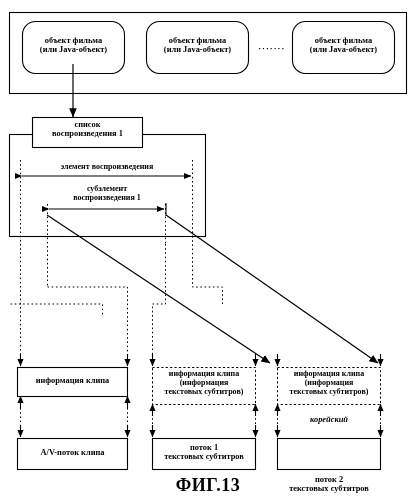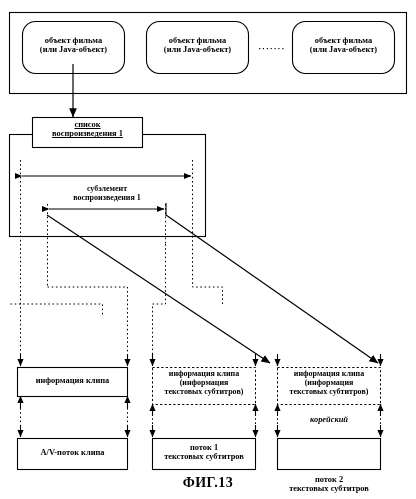--- a/index.html
+++ b/index.html
@@ -12,21 +12,21 @@
   svg.layer{position:absolute;left:0;top:0;width:416px;height:499px;}
   .lbl{
     position:absolute;text-align:center;font-weight:bold;
     line-height:1.12;letter-spacing:0px;color:#000;
     white-space:pre-line;
   }
   .t9{font-size:8.4px;}
   .t85{font-size:8.0px;}
   .caption{
     position:absolute;text-align:center;font-weight:bold;
-    font-size:14px;letter-spacing:0.5px;
+    font-size:18px;letter-spacing:0.5px;
   }
 </style>
 </head>
 <body>
 
 <div id="stage">
 
   <svg class="layer" viewBox="0 0 416 499">
     <defs>
       <marker id="ah" markerWidth="9" markerHeight="9" refX="7.2" refY="3.2" orient="auto" markerUnits="strokeWidth">
@@ -116,23 +116,24 @@
 
   <div class="lbl t9" style="left:22px;top:32px;width:103px;">объект фильма
 (или Java-объект)</div>
   <div class="lbl t9" style="left:146px;top:32px;width:103px;">объект фильма
 (или Java-объект)</div>
   <div class="lbl t9" style="left:292px;top:32px;width:103px;">объект фильма
 (или Java-объект)</div>
 
   <div class="lbl t9" style="left:250px;top:40px;width:42px;letter-spacing:-0.5px;">· · · · · · ·</div>
 
-  <div class="lbl t9" style="left:33px;top:116px;width:109px;text-decoration:underline;">список
+  <div class="lbl t9" style="left:33px;top:116px;width:109px;">список
 воспроизведения 1</div>
 
+  <div class="lbl t85" style="left:22px;top:159px;width:170px;">элемент воспроизведения</div>
 
   <div class="lbl t85" style="left:49px;top:181px;width:116px;">субэлемент
 воспроизведения 1</div>
 
   <div class="lbl t9" style="left:18px;top:372px;width:109px;">информация клипа</div>
   <div class="lbl t9" style="left:18px;top:407px;width:109px;"></div>
   <div class="lbl t9" style="left:18px;top:444px;width:109px;">A/V-поток клипа</div>
 
   <div class="lbl t85" style="left:153px;top:366px;width:102px;">информация клипа
 (информация

